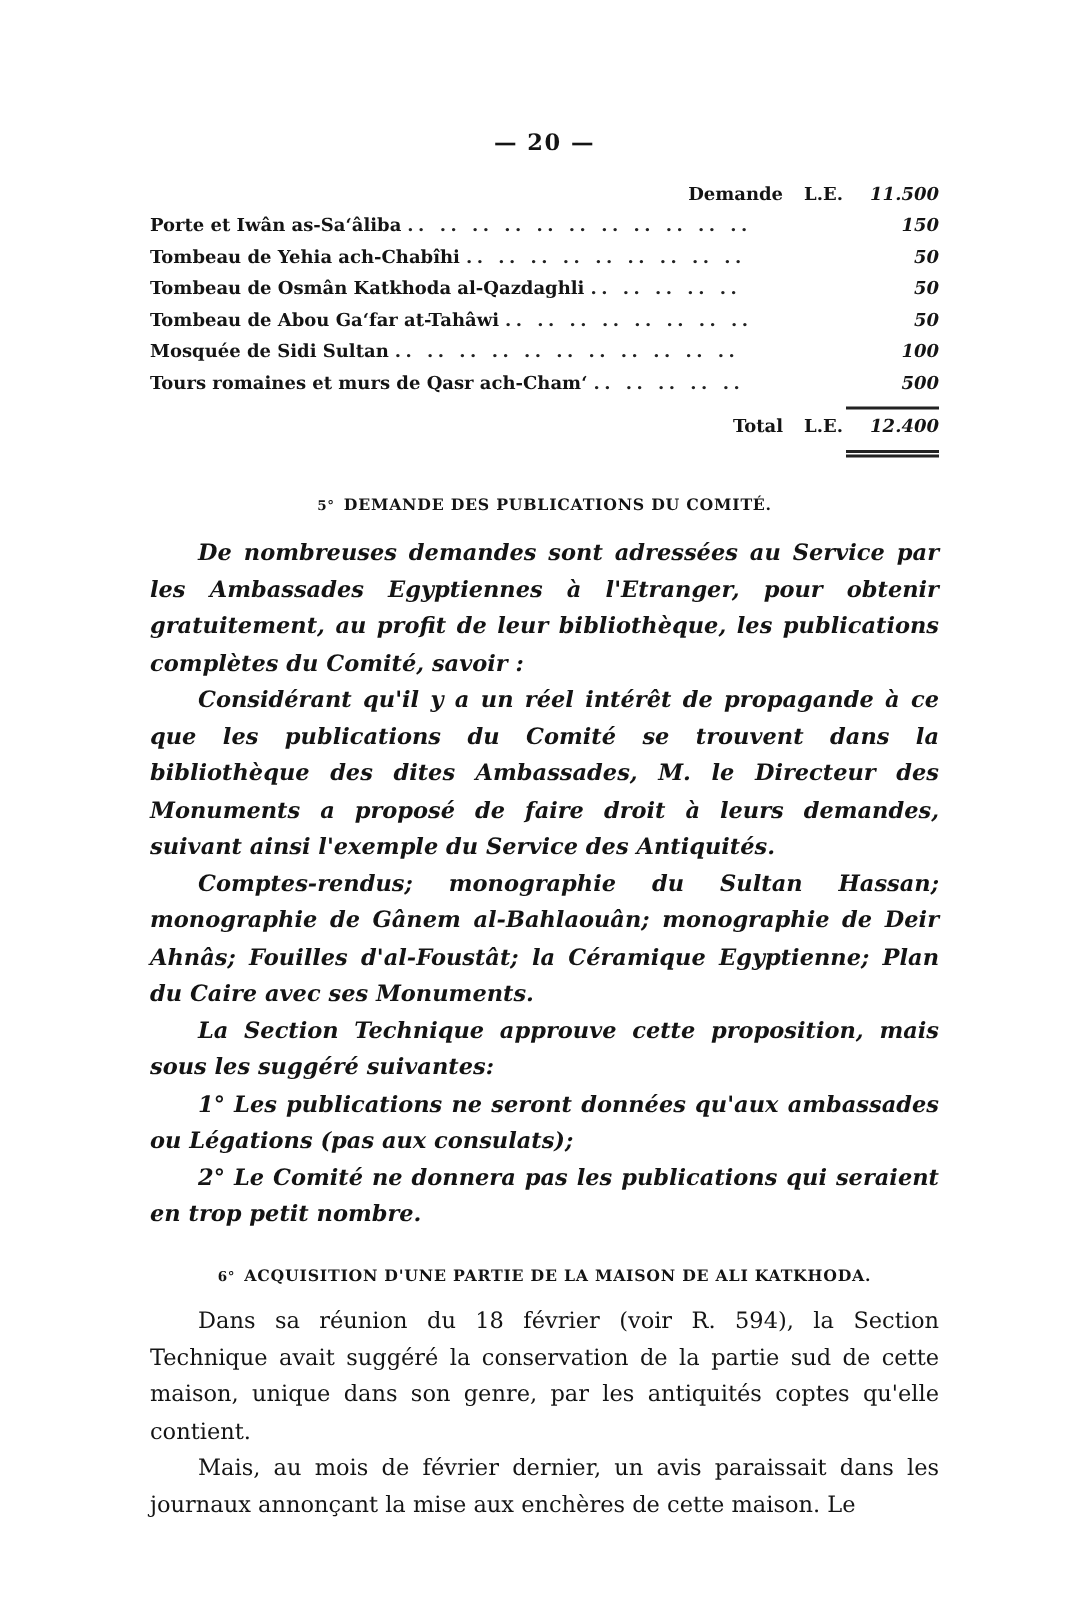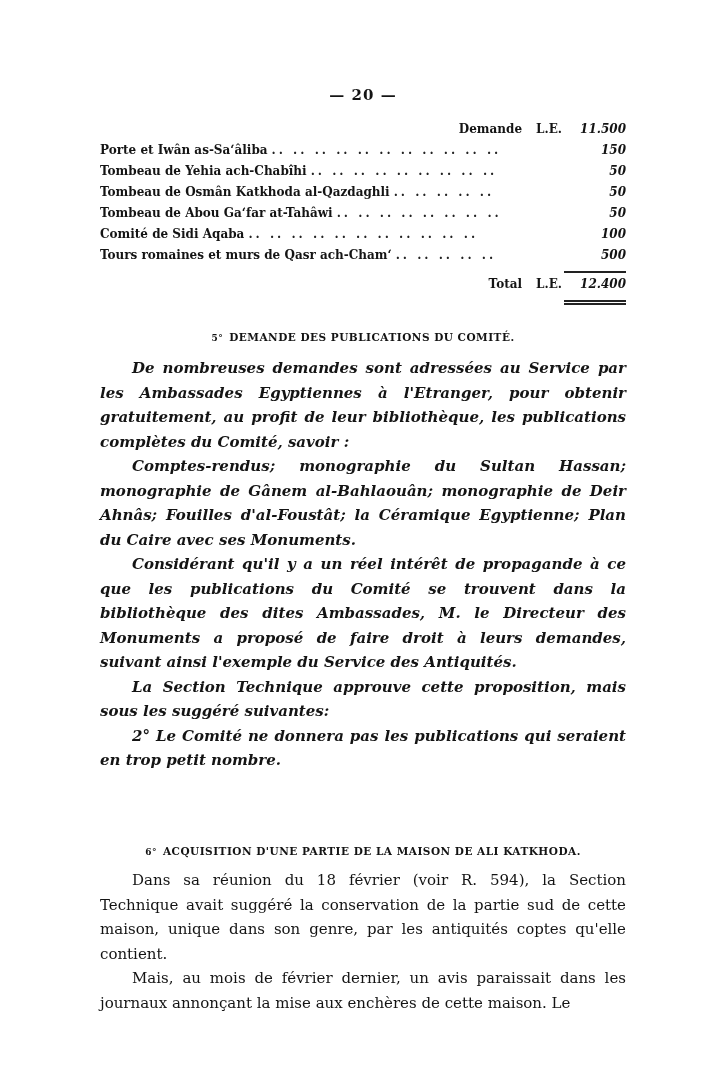--- a/index.html
+++ b/index.html
@@ -58,21 +58,21 @@
       <span class="lbl">Tombeau de Osmân Katkhoda al-Qazdaghli</span>
       <span class="dots">.. .. .. .. ..</span>
       <span class="amt">50</span>
     </div>
     <div class="lrow">
       <span class="lbl">Tombeau de Abou Ga‘far at-Tahâwi</span>
       <span class="dots">.. .. .. .. .. .. .. ..</span>
       <span class="amt">50</span>
     </div>
     <div class="lrow">
-      <span class="lbl">Comité de Sidi Aqaba</span>
+      <span class="lbl">Mosquée de Sidi Sultan</span>
       <span class="dots">.. .. .. .. .. .. .. .. .. .. ..</span>
       <span class="amt">100</span>
     </div>
     <div class="lrow">
       <span class="lbl">Tours romaines et murs de Qasr ach-Cham‘</span>
       <span class="dots">.. .. .. .. ..</span>
       <span class="amt">500</span>
     </div>
     <div class="rule"></div>
     <div class="lrow total">
@@ -82,23 +82,24 @@
     </div>
     <div class="drule"></div>
   </div>
 
   <div class="heading" style="top:331px;">
     <span class="num">5°</span><span>Demande des publications du Comité.</span>
   </div>
 
   <div class="body" style="top:356px;font-style:italic;">
     <p>De nombreuses demandes sont adressées au Service par les Ambassades Egyptiennes à l'Etranger, pour obtenir gratuitement, au profit de leur bibliothèque, les publications complètes du Comité, savoir :</p>
+    <p>Considérant qu'il y a un réel intérêt de propagande à ce que les publications du Comité se trouvent dans la bibliothèque des dites Ambassades, M. le Directeur des Monuments a proposé de faire droit à leurs demandes, suivant ainsi l'exemple du Service des Antiquités.</p>
     <p>Comptes-rendus; monographie du Sultan Hassan; monographie de Gânem al-Bahlaouân; monographie de Deir Ahnâs; Fouilles d'al-Foustât; la Céramique Egyptienne; Plan du Caire avec ses Monuments.</p>
-    <p>Considérant qu'il y a un réel intérêt de propagande à ce que les publications du Comité se trouvent dans la bibliothèque des dites Ambassades, M. le Directeur des Monuments a proposé de faire droit à leurs demandes, suivant ainsi l'exemple du Service des Antiquités.</p>
     <p>La Section Technique approuve cette proposition, mais sous les suggéré suivantes:</p>
+    <p>1°  Les publications ne seront données qu'aux ambassades ou Légations (pas aux consulats);</p>
     <p>2°  Le Comité ne donnera pas les publications qui seraient en trop petit nombre.</p>
   </div>
 
   <div class="heading" style="top:845px;">
     <span class="num">6°</span><span>Acquisition d'une partie de la maison de Ali Katkhoda.</span>
   </div>
 
   <div class="body" style="top:868px;">
     <p class="light">Dans sa réunion du 18 février (voir R. 594), la Section Technique avait suggéré la conservation de la partie sud de cette maison, unique dans son genre, par les antiquités coptes qu'elle contient.</p>
     <p class="light">Mais, au mois de février dernier, un avis paraissait dans les journaux annonçant la mise aux enchères de cette maison. Le</p>

